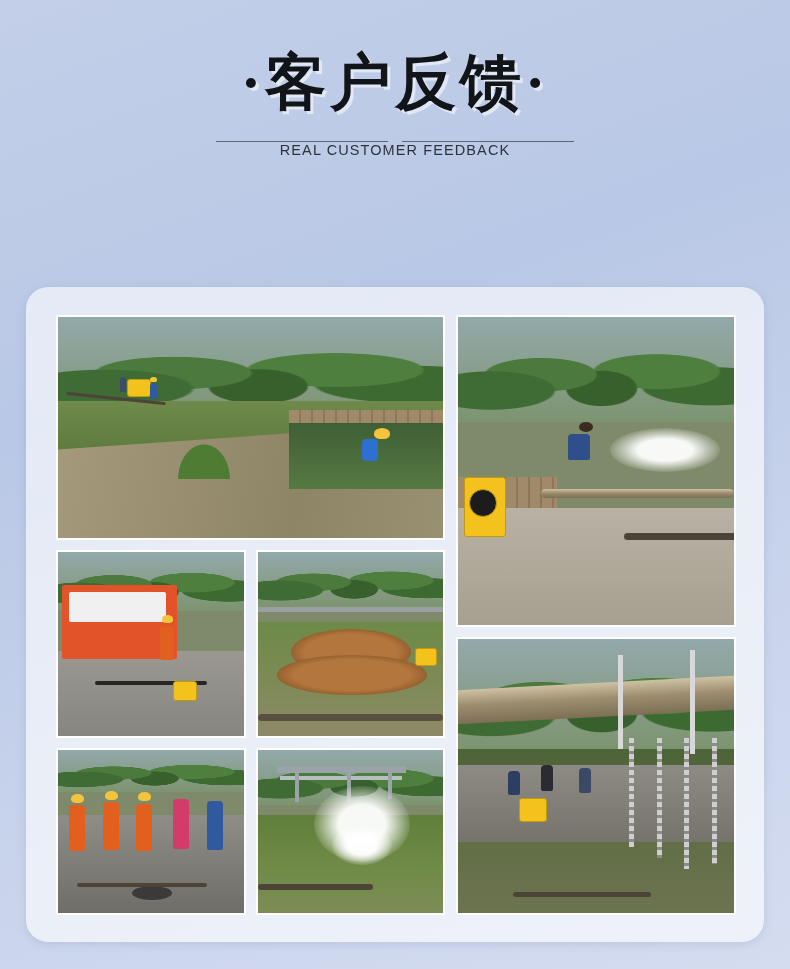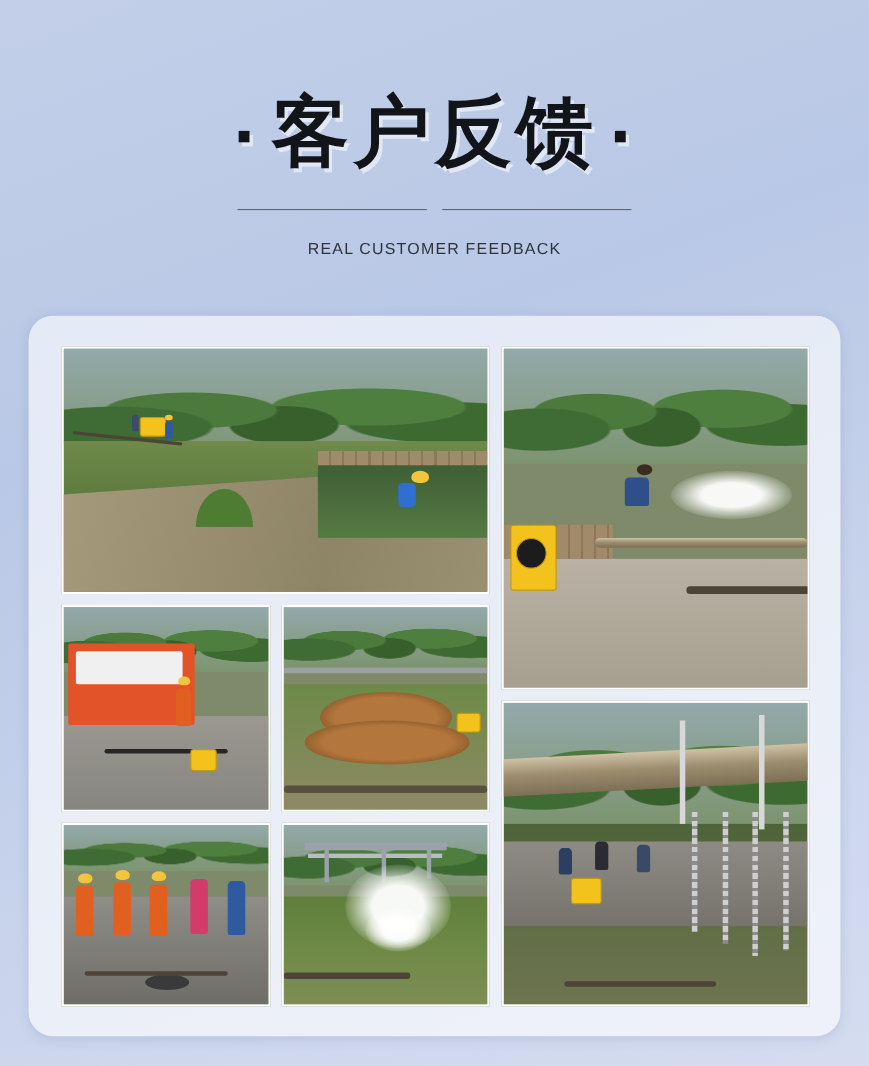--- a/index.html
+++ b/index.html
@@ -14,28 +14,27 @@
     overflow: hidden;
     position: relative;
   }
 
   
   .header {
     padding-top: 52px;
     text-align: center;
   }
   .main-title {
-    font-family: Liberation Mono, monospace;
-    font-size: 70px;
+    font-family: Liberation Serif, serif;
+    font-size: 61px;
     font-weight: bold;
     color: #111418;
     letter-spacing: 4px;
     line-height: 1;
     text-shadow: 3px 3px 0 rgba(255,255,255,0.55);
-    margin-top: 40px;
   }
   .sub-row {
     margin-top: 28px;
     display: flex;
     align-items: center;
     justify-content: center;
     gap: 14px;
   }
   .rule {
     height: 1px;
@@ -45,21 +44,21 @@
   }
   .sub-title {
     font-family: "DejaVu Sans", "Liberation Sans", sans-serif;
     font-size: 27px;
     font-weight: bold;
     color: #1b1f26;
     letter-spacing: 3px;
     white-space: nowrap;
   }
   .sub-en {
-    margin-top: 28px;
+    margin-top: 0;
     font-size: 14.5px;
     letter-spacing: 1.1px;
     color: #2d333d;
     font-family: "Liberation Sans", sans-serif;
   }
 
   
   .gallery-panel {
     position: absolute;
     left: 26px;

